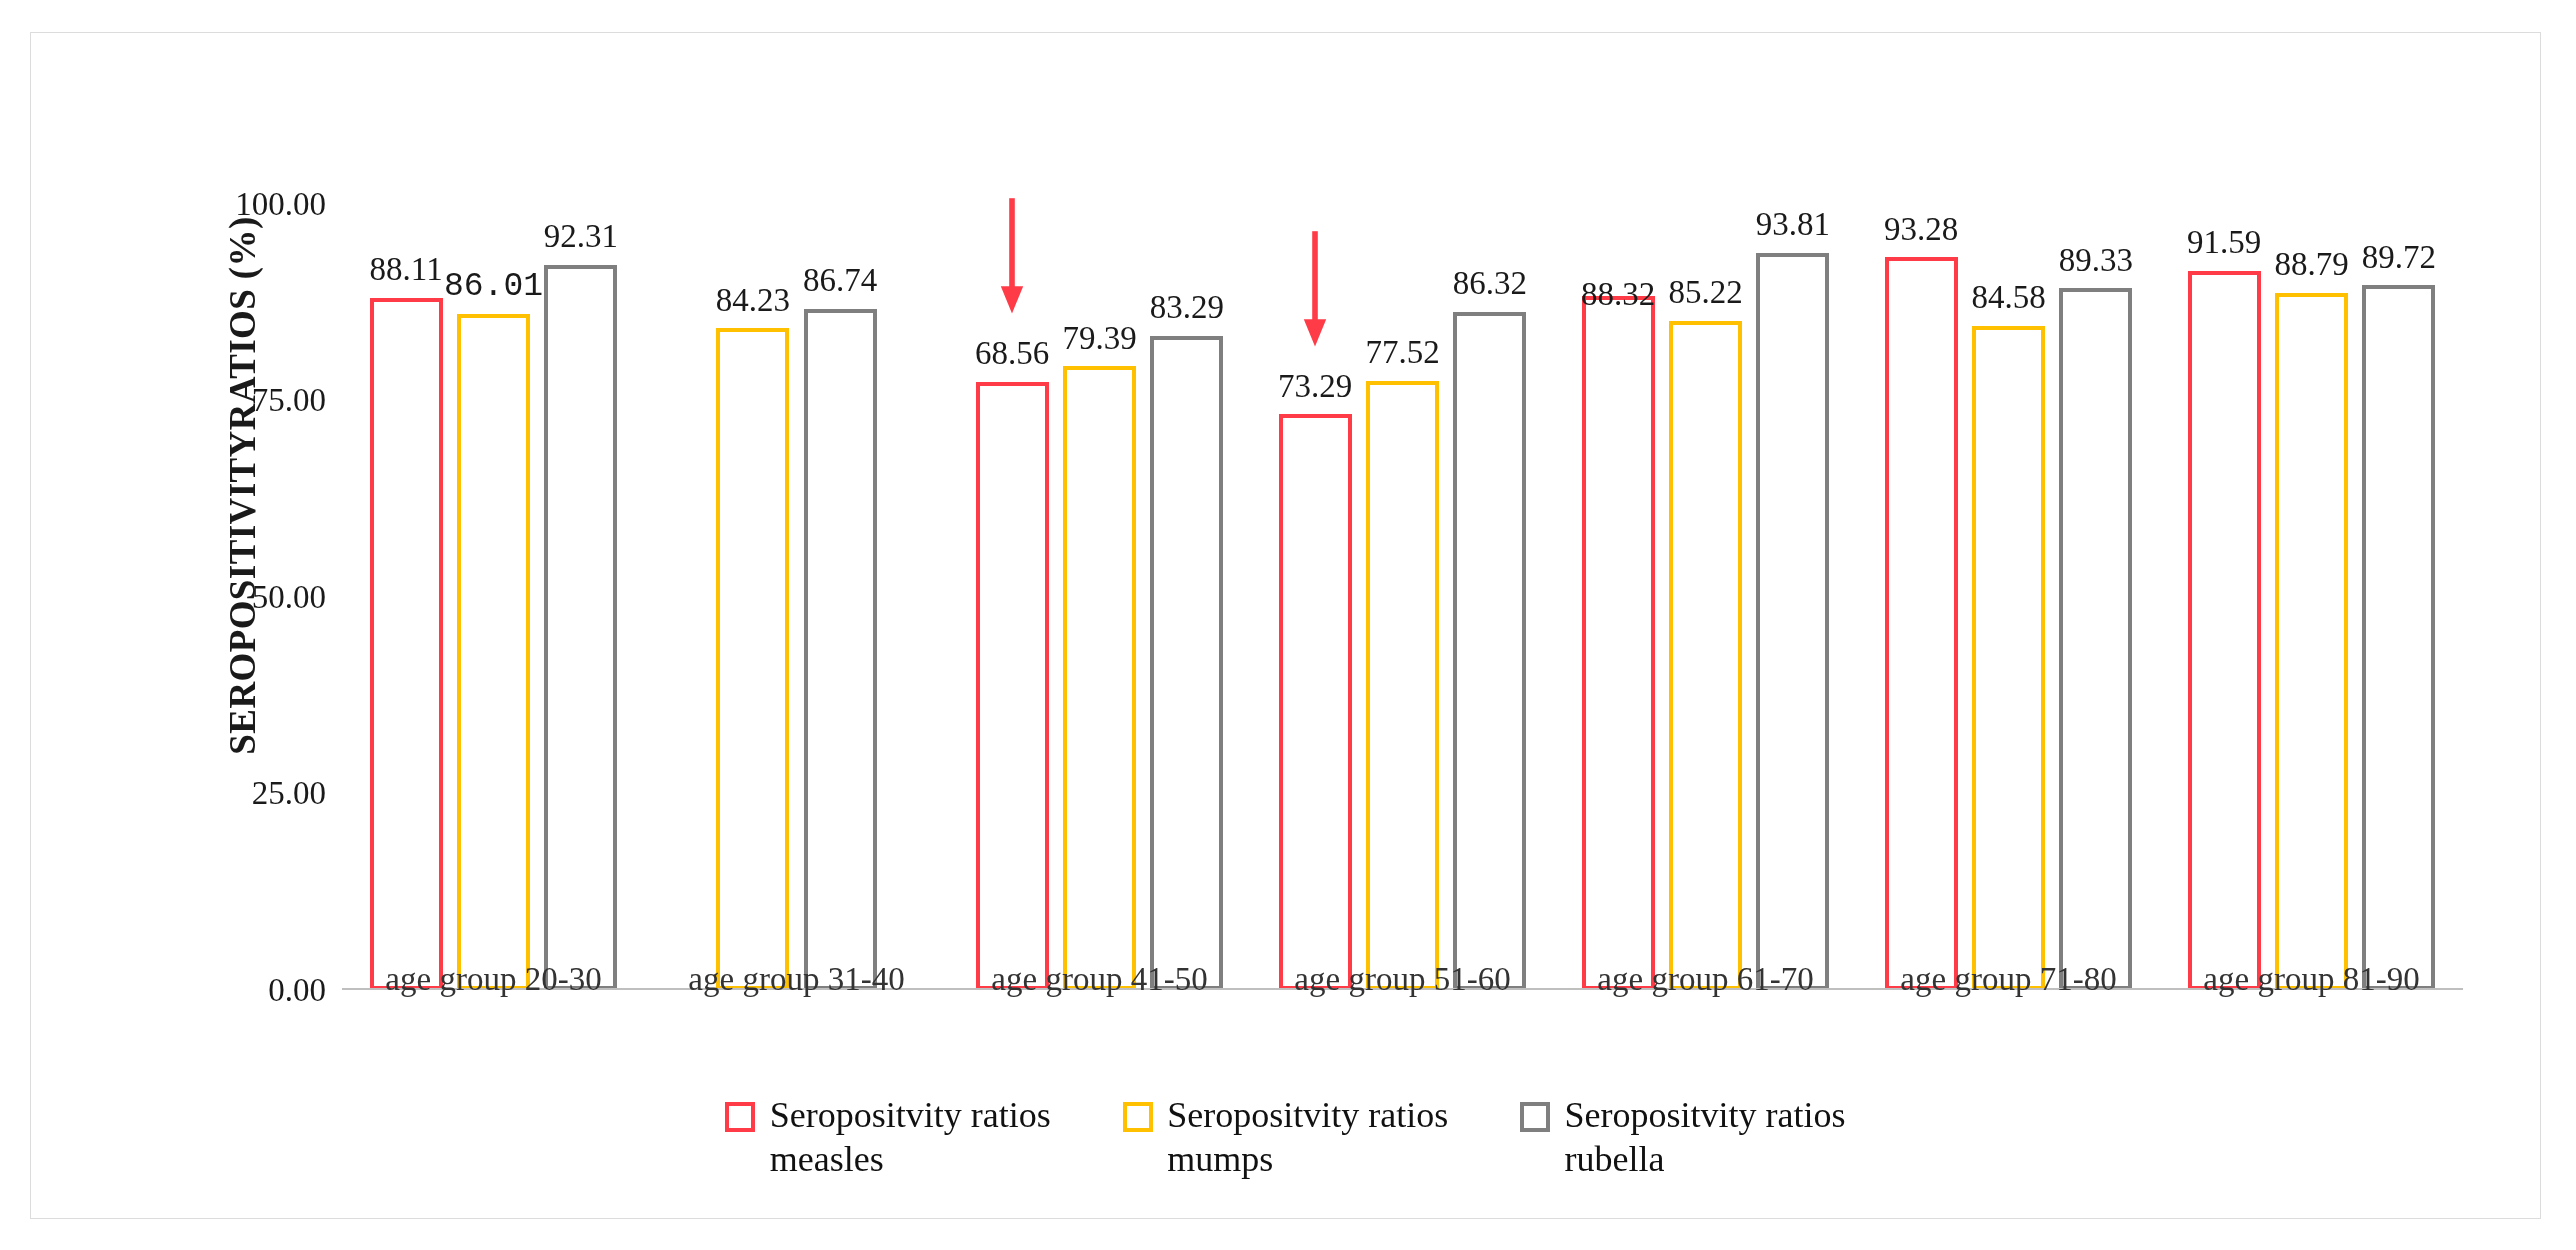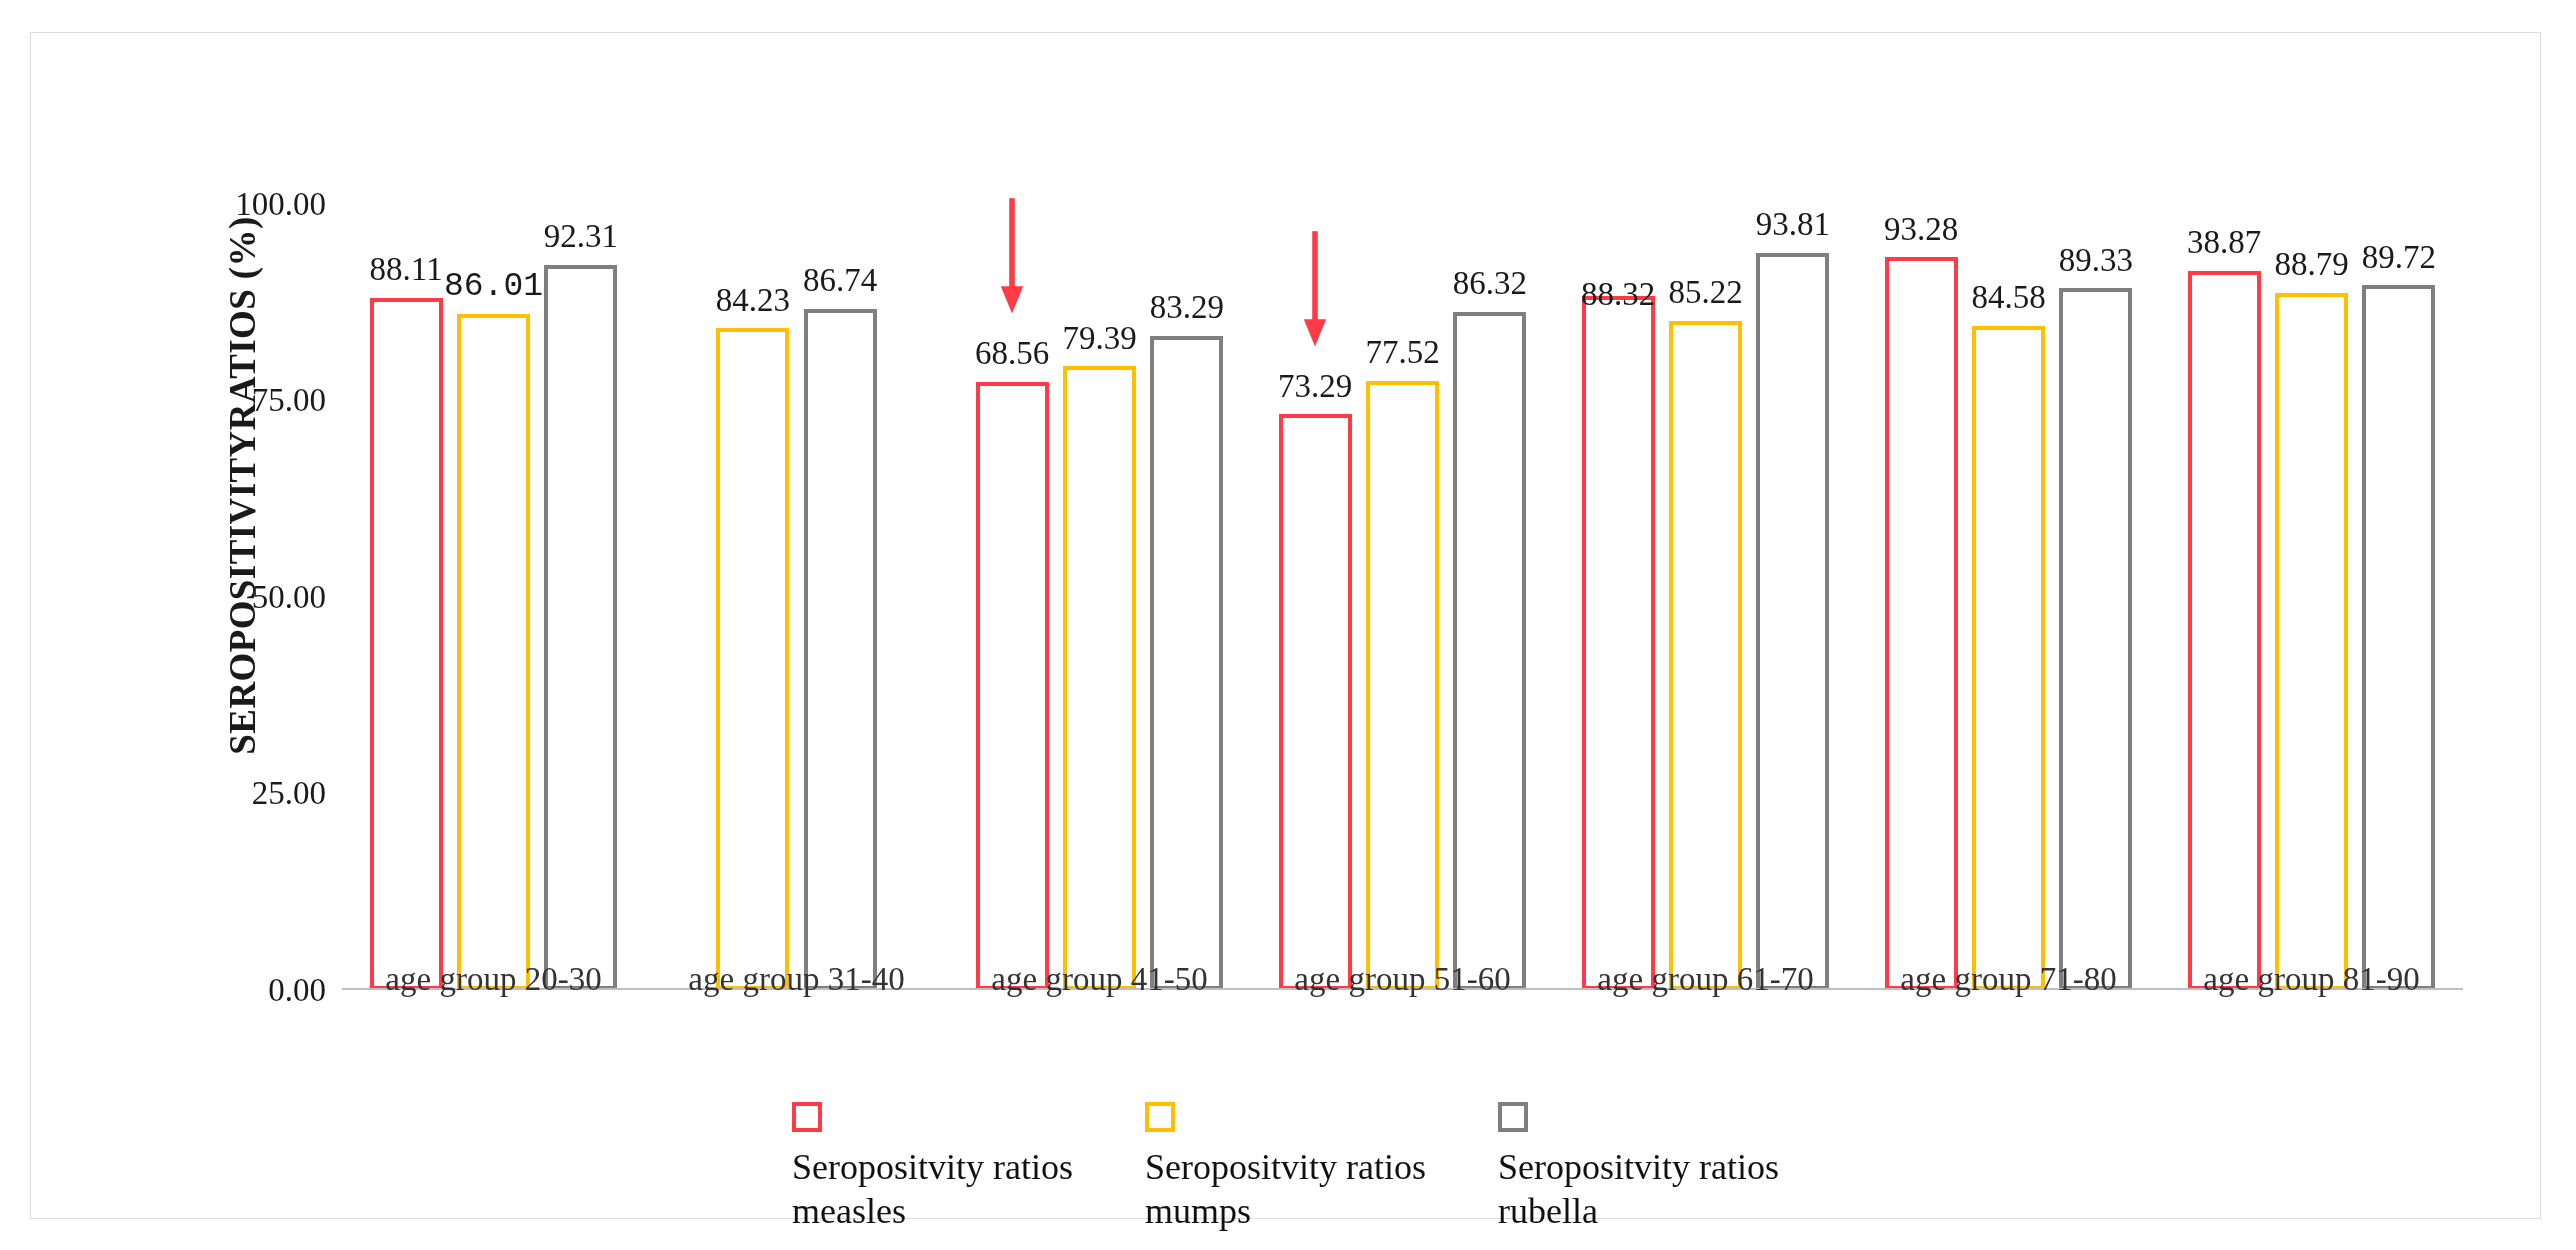--- a/index.html
+++ b/index.html
@@ -148,21 +148,21 @@
     top: 1061px;
     width: 100%;
     display: flex;
     flex-direction: row;
     justify-content: center;
     align-items: flex-start;
     gap: 72px;
   }
   .legend-item {
     display: flex;
-    flex-direction: column;
+    flex-direction: row;
     align-items: flex-start;
     gap: 14.4px;
   }
   .legend-swatch {
     width: 30px;
     height: 30px;
     box-sizing: border-box;
     border-style: solid;
     border-width: 4.8px;
     background: #ffffff;
@@ -276,21 +276,21 @@
               <div class="bar-label" style="bottom: 674px;">84.58</div>
               <div class="bar" style="height: 664px; border-color: rgb(255, 192, 0);"></div>
             </div>
             <div class="bar-wrap">
               <div class="bar-label" style="bottom: 711px;">89.33</div>
               <div class="bar" style="height: 702px; border-color: rgb(127, 127, 127);"></div>
             </div>
           </div>
           <div class="group">
             <div class="bar-wrap">
-              <div class="bar-label" style="bottom: 729px;">38.87</div>
+              <div class="bar-label" style="bottom: 729px;">91.59</div>
               <div class="bar" style="height: 719px; border-color: rgb(255, 59, 71);"></div>
             </div>
             <div class="bar-wrap">
               <div class="bar-label" style="bottom: 707px;">88.79</div>
               <div class="bar" style="height: 697px; border-color: rgb(255, 192, 0);"></div>
             </div>
             <div class="bar-wrap">
               <div class="bar-label" style="bottom: 714px;">89.72</div>
               <div class="bar" style="height: 705px; border-color: rgb(127, 127, 127);"></div>
             </div>

